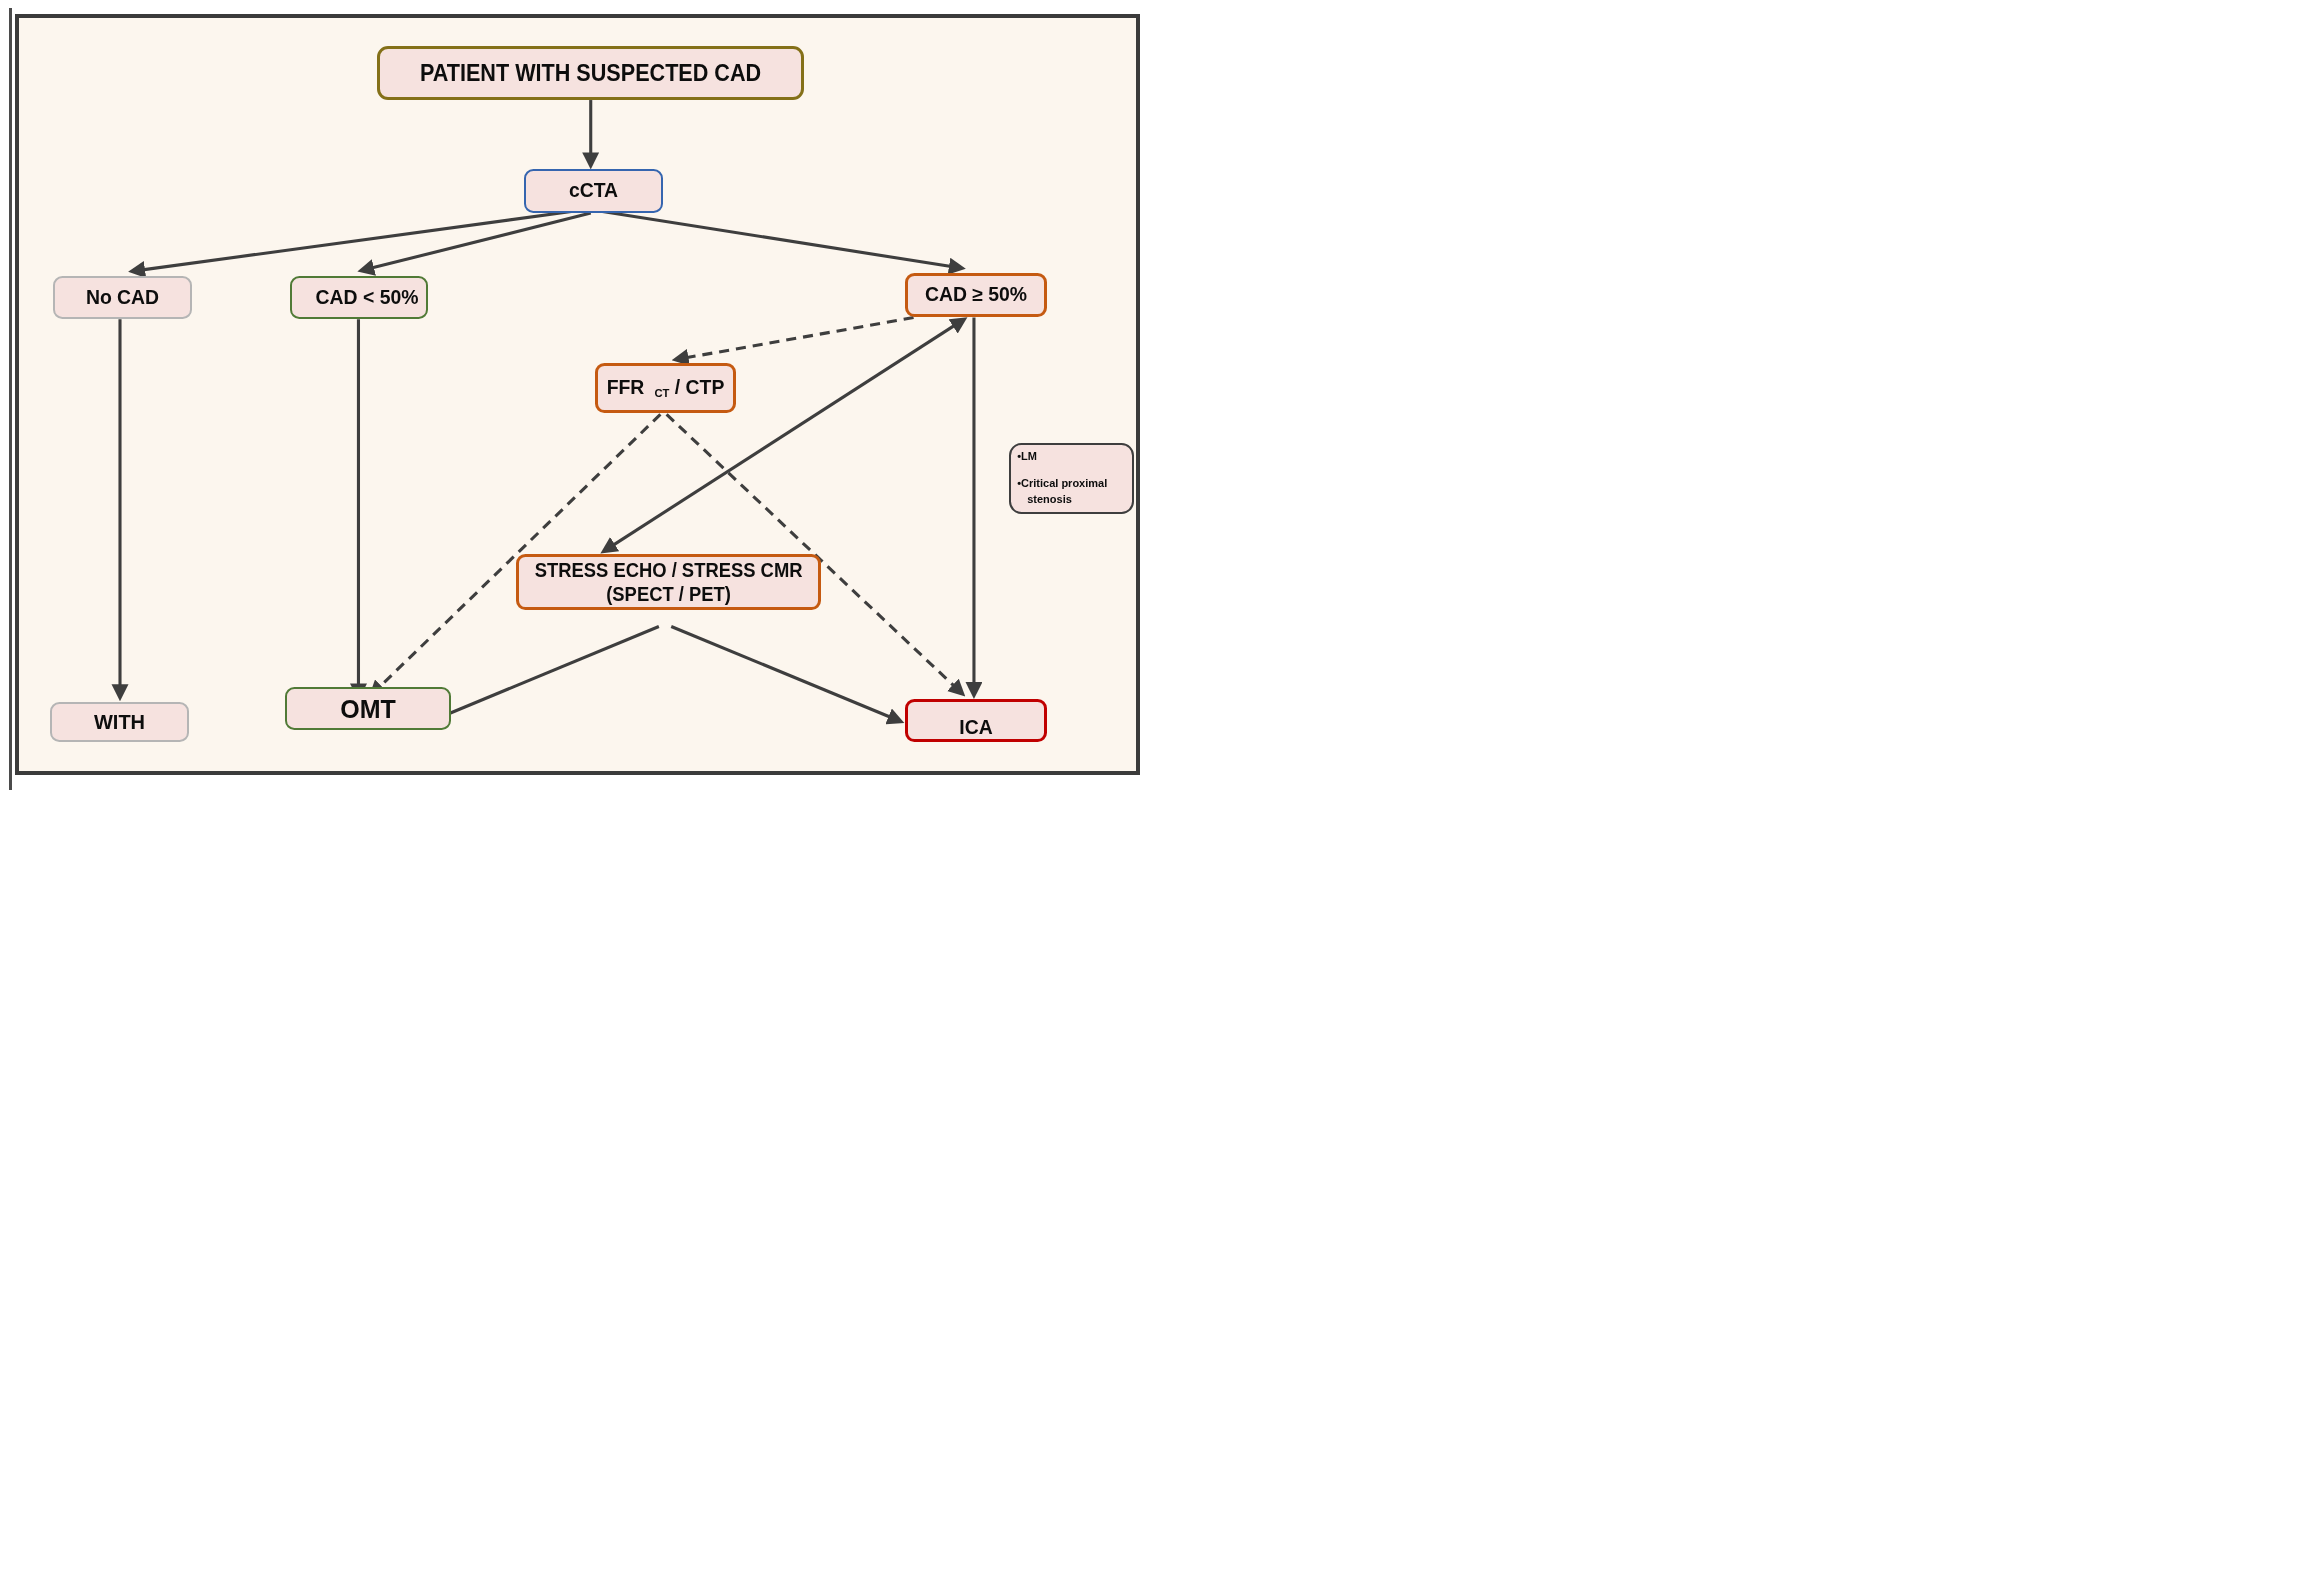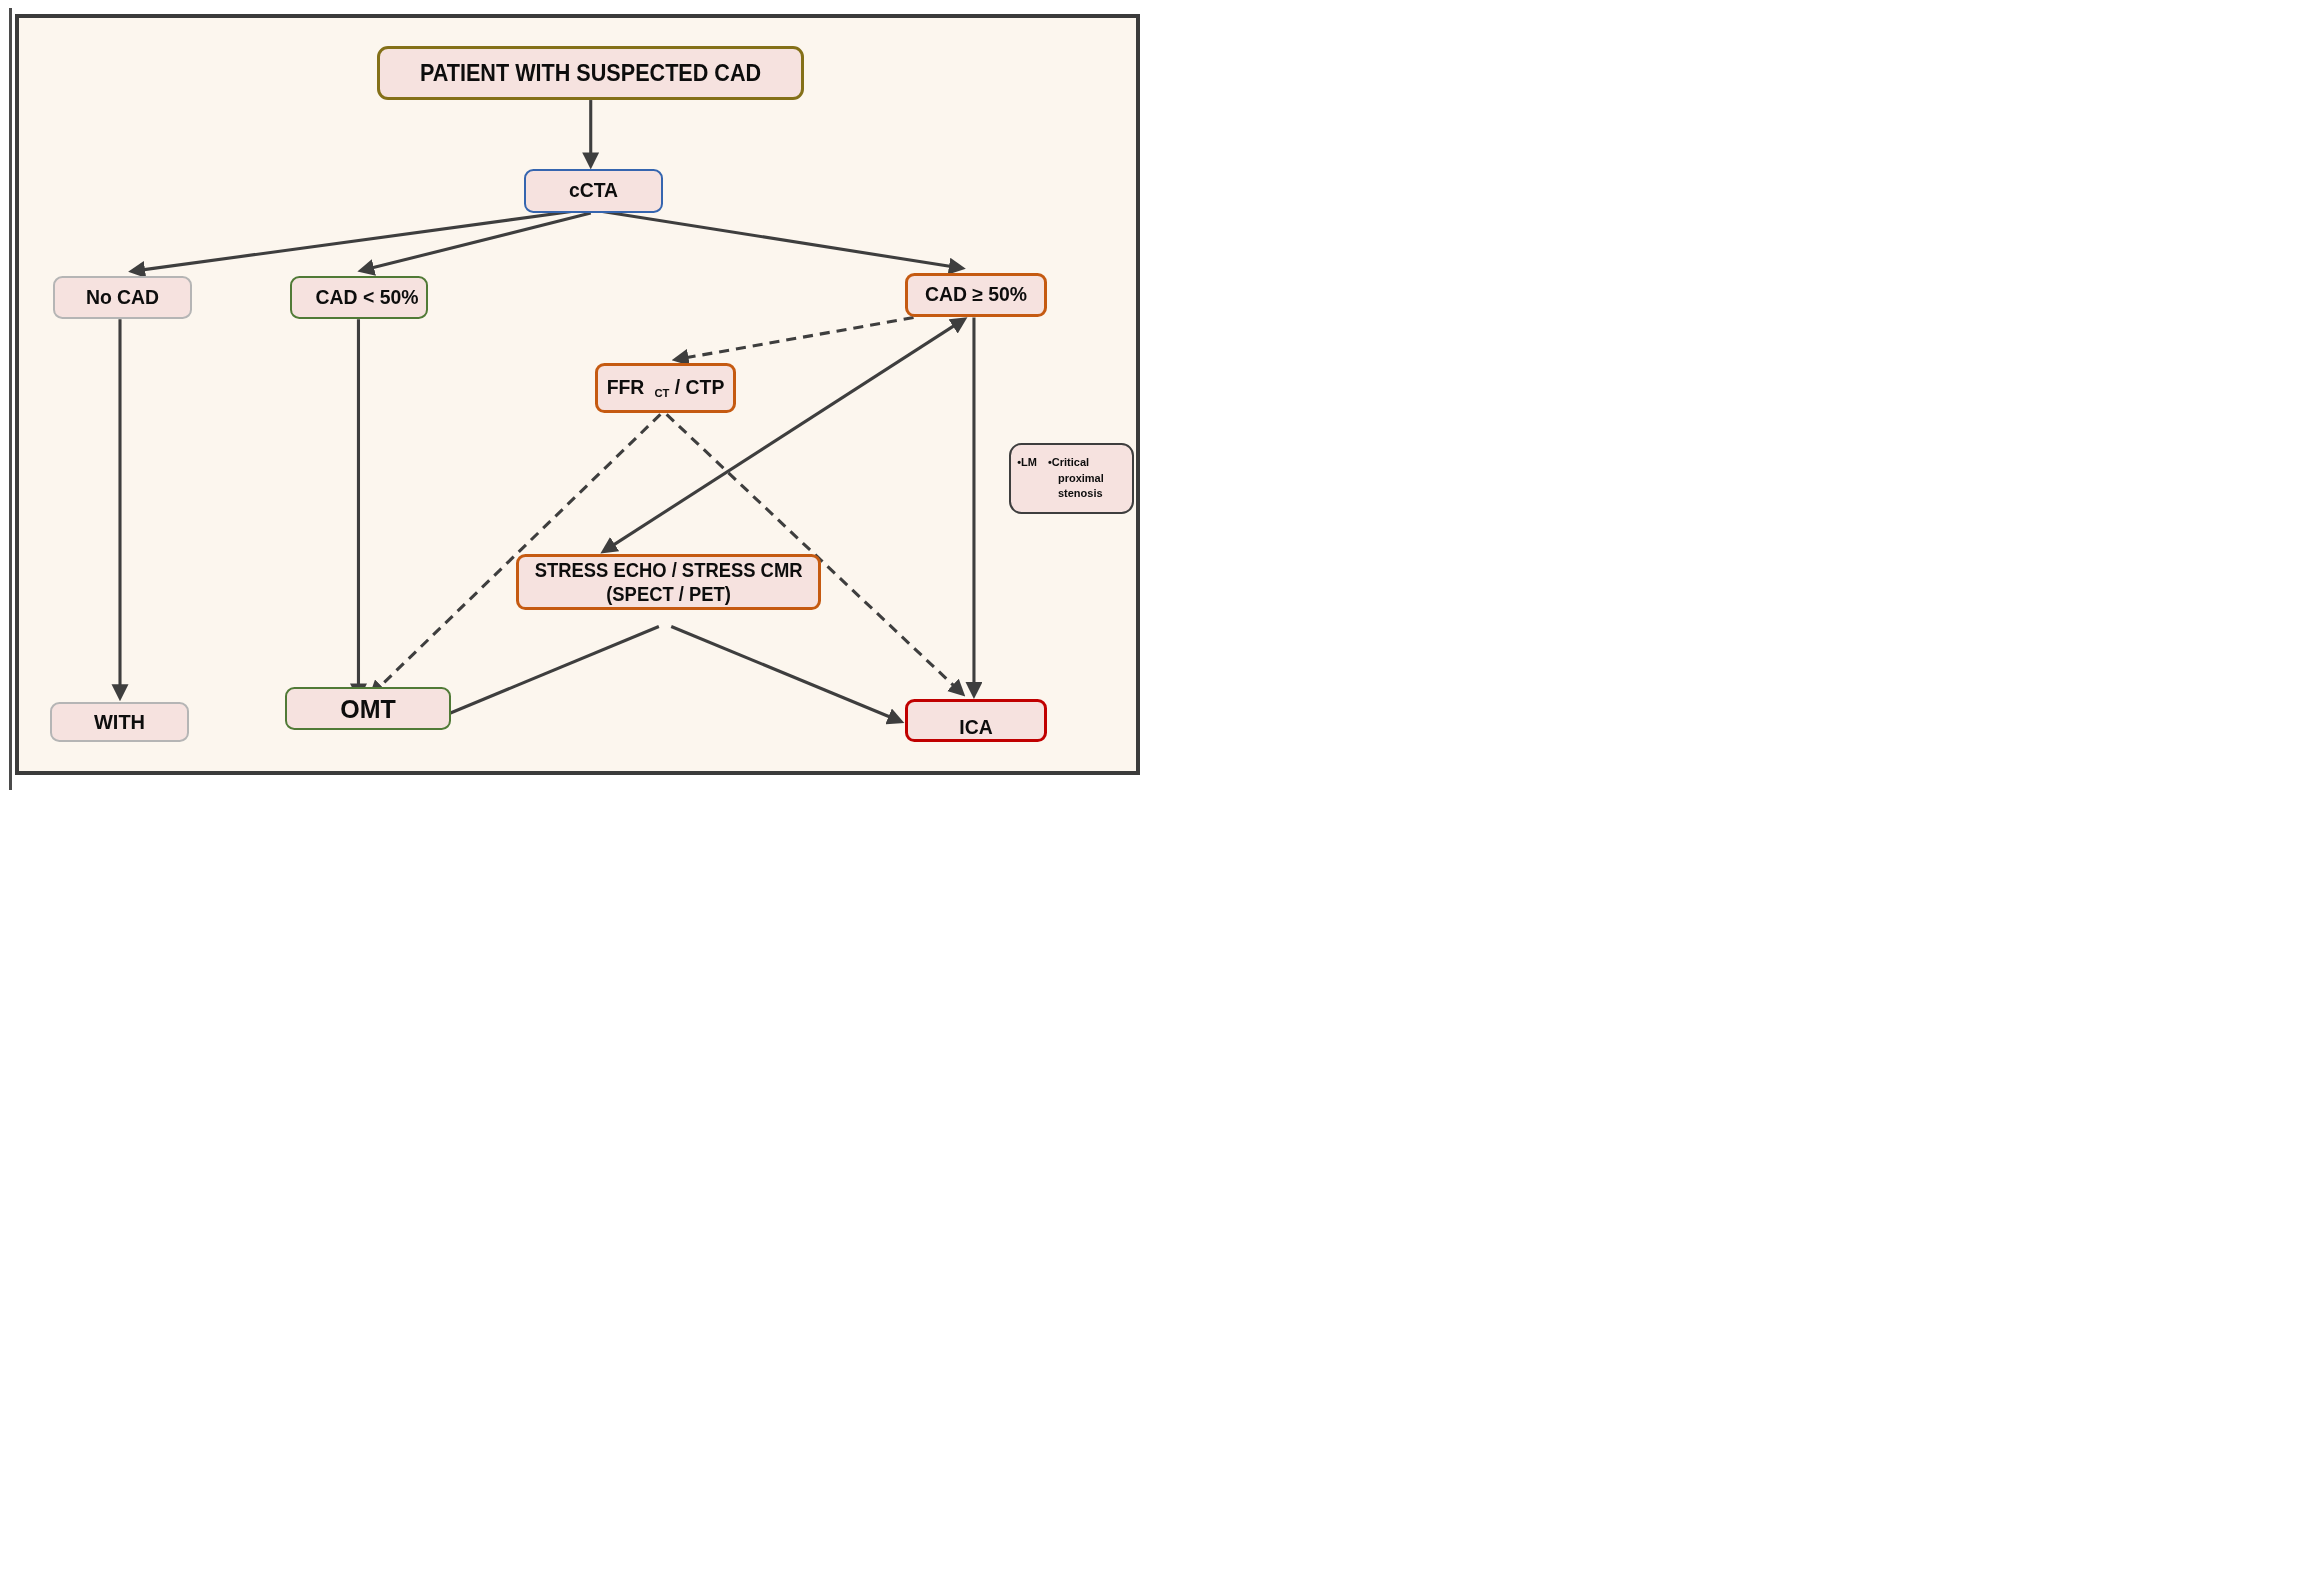--- a/index.html
+++ b/index.html
@@ -29,21 +29,21 @@
             justify-content:flex-start;padding:4.6px 3.1px 4.6px 6.2px;text-align:left;}
   .n-stress{left:516px;top:554px;width:305px;height:56px;font-size:20px;}
   .n-stop  {left:50px;top:702px;width:139px;height:40px;font-size:20px;}
   .n-omt   {left:285px;top:687px;width:166px;height:43px;font-size:25px;}
   .n-ica   {left:905px;top:699px;width:142px;height:43px;font-size:19.4px;}
   .squeeze {display:inline-block;transform:scaleX(0.9);transform-origin:center;white-space:nowrap;}
   .stress-lines{transform:scaleX(0.92);transform-origin:center;}
   .stress-lines div{white-space:nowrap;}
   sub.ffr-sub{font-size:0.58em;vertical-align:-0.3em;font-weight:bold;margin-left:10px;}
   .keep-space{white-space:pre;}
-  .note-list{display:flex;flex-direction:row;gap:11px;line-height:1.45;}
+  .note-list{display:flex;flex-direction:column;gap:11px;line-height:1.45;}
   .note-item{padding-left:10px;text-indent:-10px;}
   .note-item::before{content:"\2022 ";}
 </style>
 </head>
 <body>
 
 <div class="canvas">
   <div class="page-edge"></div>
   <div class="frame"></div>
 

